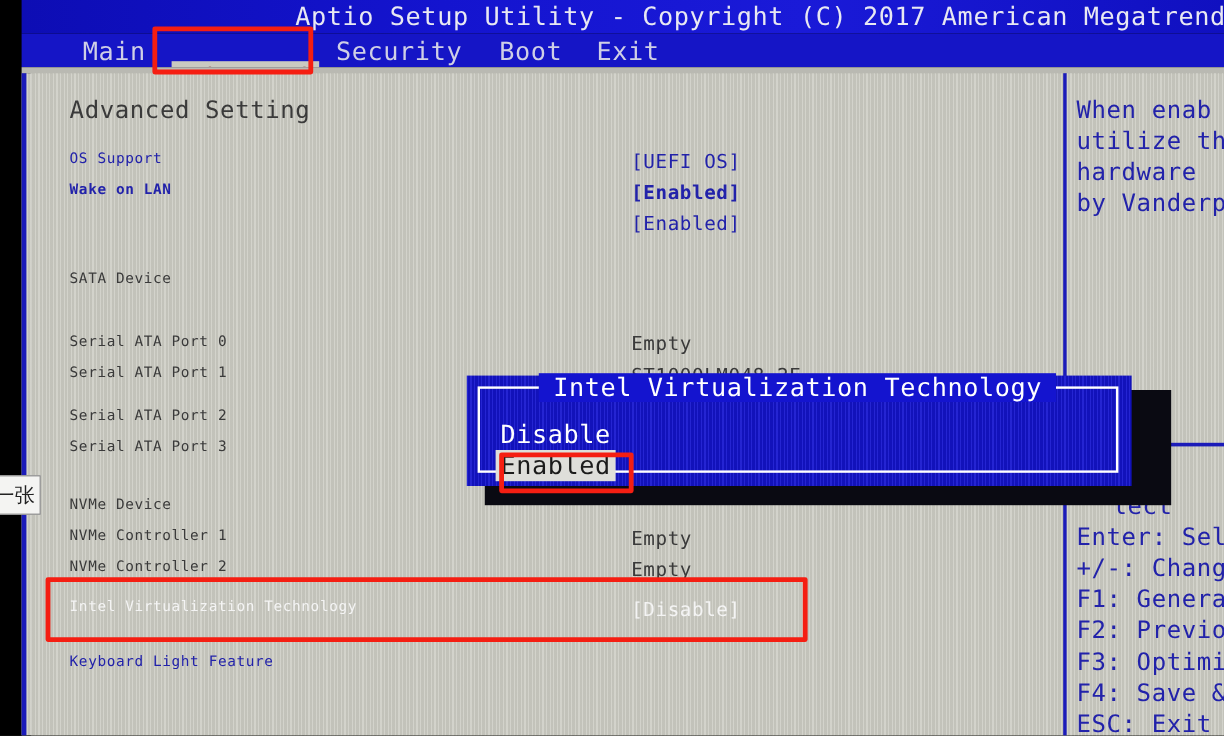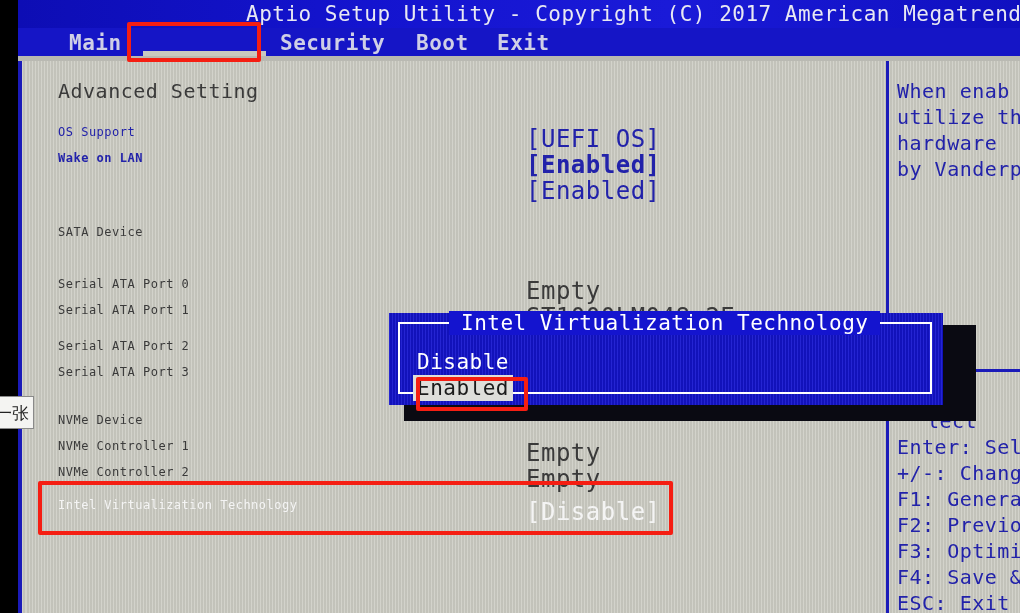--- a/index.html
+++ b/index.html
@@ -59,21 +59,20 @@
     white-space: nowrap;
     overflow: hidden;
   }
   .menu-item {
     position: absolute;
     top: 1px;
     font-size: 21px;
     color: #cfcfe6;
     padding: 2px 9px 3px 9px;
     letter-spacing: 0.5px;
-    font-weight: bold;
   }
   .menu-item.active {
     background: #c9c9c0;
     color: #7f1d1d;
     margin-top: 22px;
   }
 
   
   #menu-underline {
     position: absolute;
@@ -133,21 +132,21 @@
     position: absolute;
     left: 32px;
     top: 0;
     font-size: 12px;
     letter-spacing: 0.5px;
   }
   .row .val {
     position: absolute;
     left: 500px;
     top: 0;
-    font-size: 24px;
+    font-size: 16px;
     letter-spacing: 0.5px;
   }
   .c-blue   { color: #2222aa; }
   .c-dark   { color: #3a3a3a; }
   .c-white  { color: #f2f2f2; }
 
   
   .row.selected .lbl, .row.selected .val { color: #f4f4f4; }
 
   
@@ -324,20 +323,21 @@
         <div class="row" style="top:404px;">
           <span class="lbl c-dark">NVMe Controller 2</span>
           <span class="val c-dark">Empty</span>
         </div>
 
         <div class="row selected" style="top:437px;">
           <span class="lbl c-white">Intel Virtualization Technology</span>
           <span class="val c-white">[Disable]</span>
         </div>
         <div class="row" style="top:483px;">
+          <span class="lbl c-blue">Keyboard Light Feature</span>
         </div>
 
       </div>
 
       <div id="right-pane" class="crt-bg">
         <div class="help-line" style="top:18px;">When enab</div>
         <div class="help-line" style="top:44px;">utilize th</div>
         <div class="help-line" style="top:70px;">hardware </div>
         <div class="help-line" style="top:96px;">by Vanderp</div>
 

